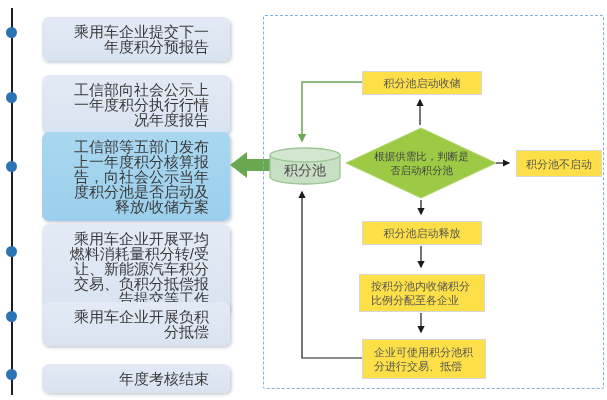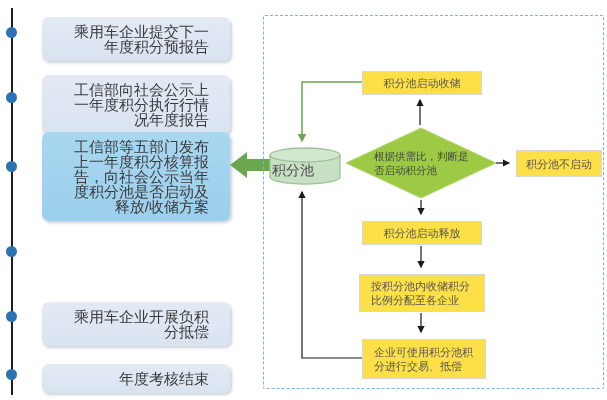--- a/index.html
+++ b/index.html
@@ -26,21 +26,21 @@
     border:1px dashed #7fb2d9;border-radius:2px;
   }
   
   .flow-svg{position:absolute;left:0;top:0;z-index:1;pointer-events:none;}
   .gbox{
     position:absolute;z-index:2;box-sizing:border-box;
     background:#fde047;border:1px solid #d7d7d7;border-radius:0;
     display:flex;align-items:center;justify-content:center;
     font-size:11px;line-height:14px;color:#555555;
   }
-  .flabel{position:absolute;z-index:3;text-align:left;pointer-events:none;}
+  .flabel{position:absolute;z-index:3;text-align:center;pointer-events:none;}
   .pool-label{left:272px;top:162px;width:66px;font-size:14px;color:#4c4c4c;}
   .decision-label{left:374px;top:149px;width:95px;font-size:10.5px;line-height:14px;color:#454545;}
   .gb-collect{left:362px;top:71px;width:120px;height:24px;}
   .gb-notstart{left:516px;top:150px;width:86px;height:27px;}
   .gb-release{left:362px;top:221px;width:120px;height:24px;}
   .gb-distribute{left:359px;top:274px;width:126px;height:38px;padding:12px 11px;}
   .gb-use{left:362px;top:339px;width:124px;height:40px;padding:12px 11px;}
 </style>
 </head>
 <body>
@@ -51,20 +51,21 @@
   <div class="tl-dot" style="top:27px"></div>
   <div class="tl-dot" style="top:92px"></div>
   <div class="tl-dot" style="top:161px"></div>
   <div class="tl-dot" style="top:246px"></div>
   <div class="tl-dot" style="top:311px"></div>
   <div class="tl-dot" style="top:369px"></div>
 
   <div class="step" style="top:17px">乘用车企业提交下一年度积分预报告</div>
   <div class="step" style="top:75px">工信部向社会公示上一年度积分执行行情况年度报告</div>
   <div class="step hl" style="top:132px">工信部等五部门发布上一年度积分核算报告，向社会公示当年度积分池是否启动及释放/收储方案</div>
+  <div class="step" style="top:224px">乘用车企业开展平均燃料消耗量积分转/受让、新能源汽车积分交易、负积分抵偿报告提交等工作</div>
   <div class="step" style="top:302px">乘用车企业开展负积分抵偿</div>
   <div class="step" style="top:364px">年度考核结束</div>
 
   <svg class="big-arrow" viewBox="0 0 44 28">
     <polygon points="0,14 17,1 17,8 44,8 44,20 17,20 17,27" fill="#6aa84f"></polygon>
   </svg>
 
   <div class="dashed-box"></div>
 
   <svg class="flow-svg" width="607" height="400" viewBox="0 0 607 400">

